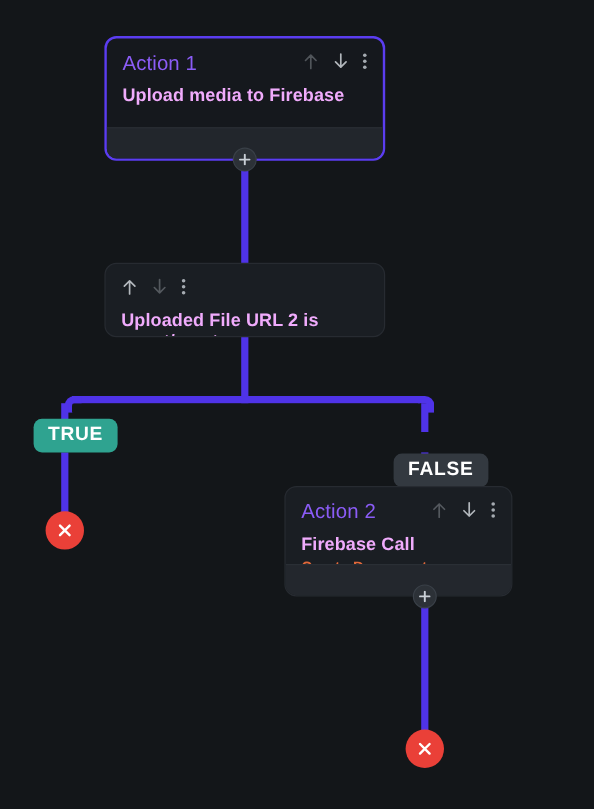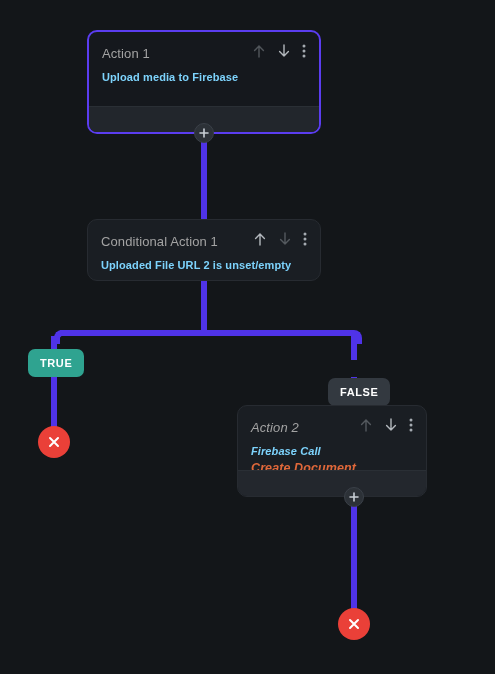--- a/index.html
+++ b/index.html
@@ -53,37 +53,37 @@
   .card-body {
     padding: 12px 13px 13px 13px;
   }
   .card-toprow {
     display: flex;
     align-items: center;
     justify-content: space-between;
     height: 18px;
   }
   .card-kicker {
-    font-size: 13px;
-    color: #a3a3a3;
+    font-size: 17px;
+    color: #8b5cf6;
     letter-spacing: .1px;
   }
   .card-icons {
     display: flex;
     align-items: center;
     gap: 11px;
   }
   .ic { display: block; }
   .ic.dim { opacity: .34; }
   .ic.lit { opacity: .78; }
   .card-title {
     margin-top: 9px;
-    font-size: 11px;
+    font-size: 15px;
     font-weight: bold;
-    color: #7dd3fc;
+    color: #f0abfc;
     letter-spacing: .1px;
   }
   .card-sub {
     margin-top: 4px;
     font-size: 12.5px;
     font-weight: bold;
     color: #e0683a;
     letter-spacing: .1px;
   }
   .card-footer {
@@ -104,21 +104,21 @@
     cursor: pointer;
   }
   .plus-btn svg { display: block; }
 
   
   .badge {
     position: absolute;
     height: 28px;
     border-radius: 7px;
     display: flex; align-items: center; justify-content: center;
-    font-size: 11px;
+    font-size: 16px;
     font-weight: bold;
     letter-spacing: .6px;
     color: #ffffff;
     padding: 0 12px;
   }
   .badge.true  { background: #2fa390; }
   .badge.false { background: #333940; margin-top: 29px; }
 
   
   .stop {
@@ -184,21 +184,20 @@
 
   <div class="plus-btn" style="left:194px; top:123px;">
     <svg width="10" height="10" viewBox="0 0 10 10">
       <path d="M5 1v8M1 5h8" stroke="#c9cfd6" stroke-width="1.6" stroke-linecap="round"></path>
     </svg>
   </div>
 
   <div class="card plain" style="left:87px; top:219px; width:234px; height:62px;">
     <div class="card-body">
       <div class="card-toprow">
-        <span class="card-kicker">Conditional Action 1</span>
         <span class="card-icons">
           <span class="ic lit">
             <svg width="14" height="16" viewBox="0 0 14 16">
                 <path d="M7 14V3M7 3L2.6 7.4M7 3l4.4 4.4" stroke="#dfe4e9" stroke-width="1.4" fill="none" stroke-linecap="round" stroke-linejoin="round"></path>
               </svg>
           </span>
           <span class="ic dim">
             <svg width="14" height="16" viewBox="0 0 14 16">
                 <path d="M7 2v11M7 13l-4.4-4.4M7 13l4.4-4.4" stroke="#c3cad1" stroke-width="1.4" fill="none" stroke-linecap="round" stroke-linejoin="round"></path>
               </svg>
@@ -223,21 +222,21 @@
   <div class="badge false" style="left:328px; top:349px;">
     <span>FALSE</span>
   </div>
 
   <div class="stop" style="left:38px; top:426px;">
     <svg width="14" height="14" viewBox="0 0 14 14">
       <path d="M3 3l8 8M11 3l-8 8" stroke="#ffffff" stroke-width="2" stroke-linecap="round"></path>
     </svg>
   </div>
 
-  <div class="card plain" style="left:237px; top:405px; width:190px; height:92px;font-style:italic;">
+  <div class="card plain" style="left:237px; top:405px; width:190px; height:92px;">
     <div class="card-body">
       <div class="card-toprow">
         <span class="card-kicker">Action 2</span>
         <span class="card-icons">
           <span class="ic dim">
             <svg width="14" height="16" viewBox="0 0 14 16">
                 <path d="M7 14V3M7 3L2.6 7.4M7 3l4.4 4.4" stroke="#c3cad1" stroke-width="1.4" fill="none" stroke-linecap="round" stroke-linejoin="round"></path>
               </svg>
           </span>
           <span class="ic lit">

